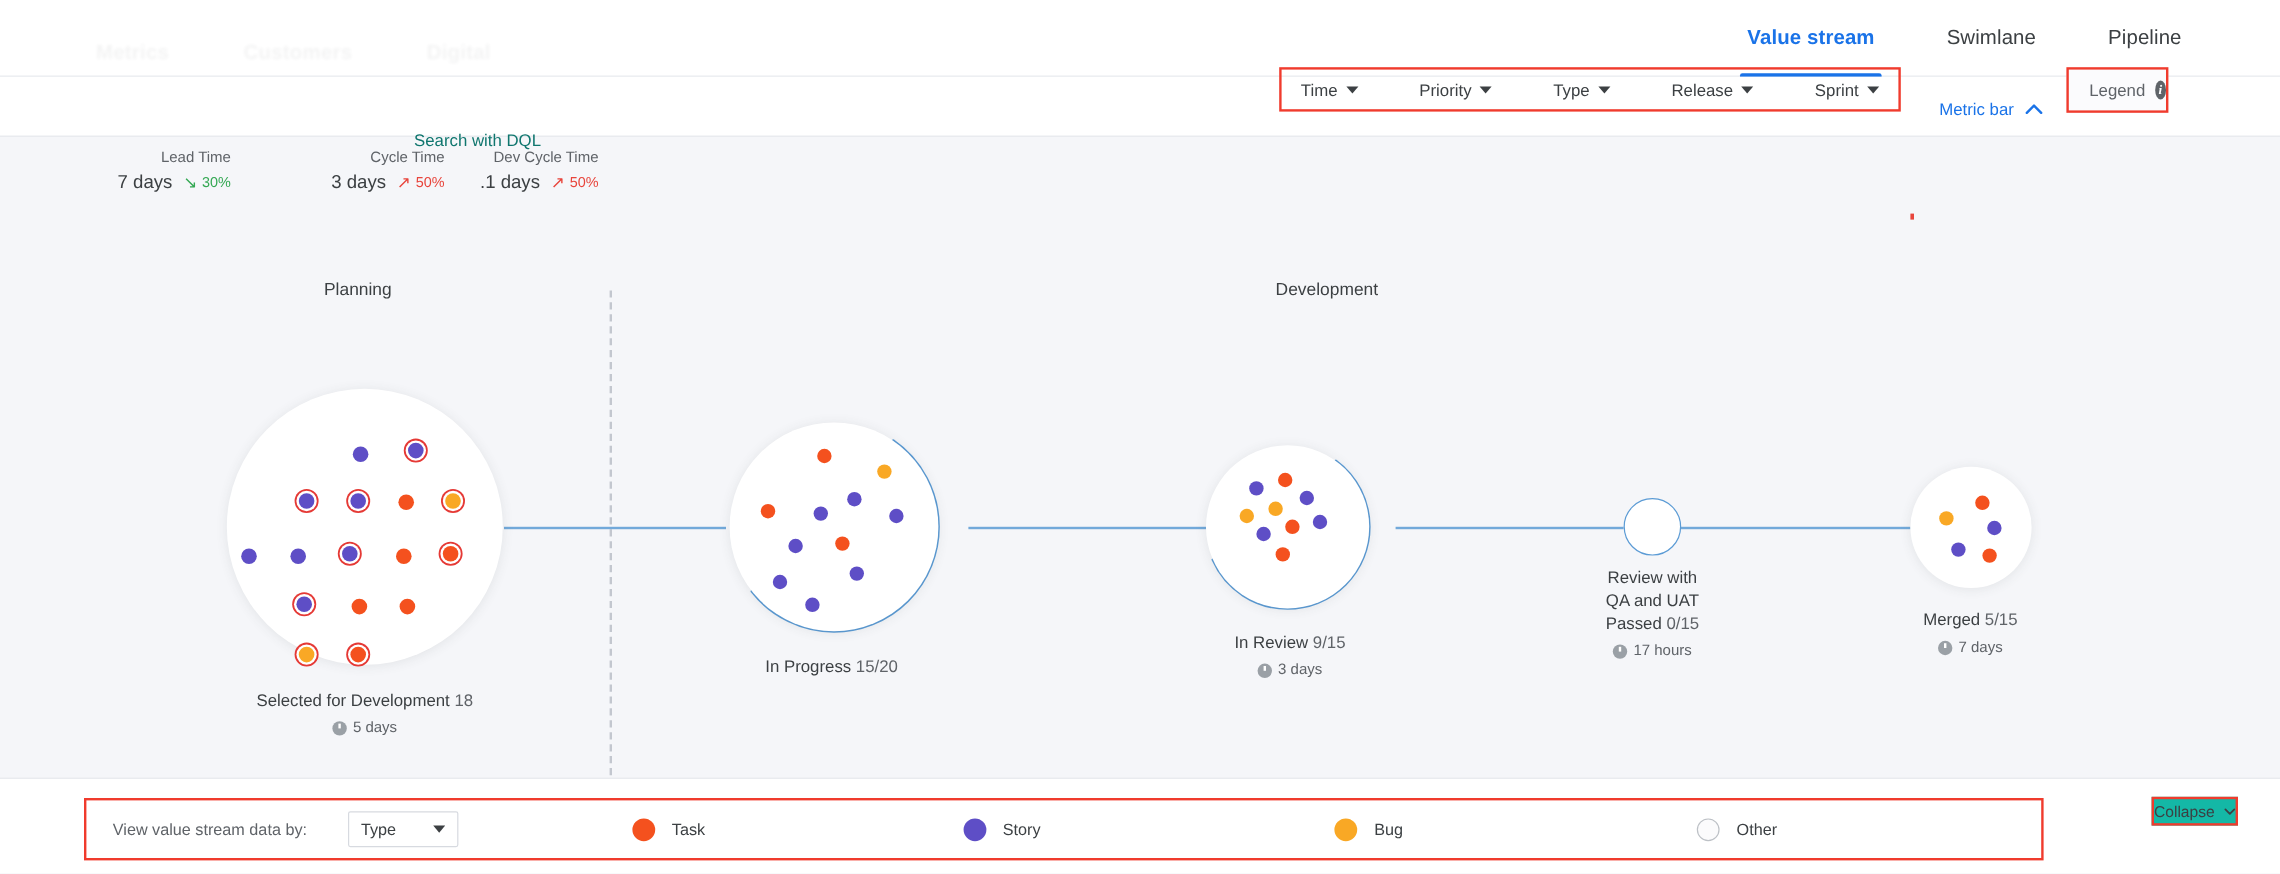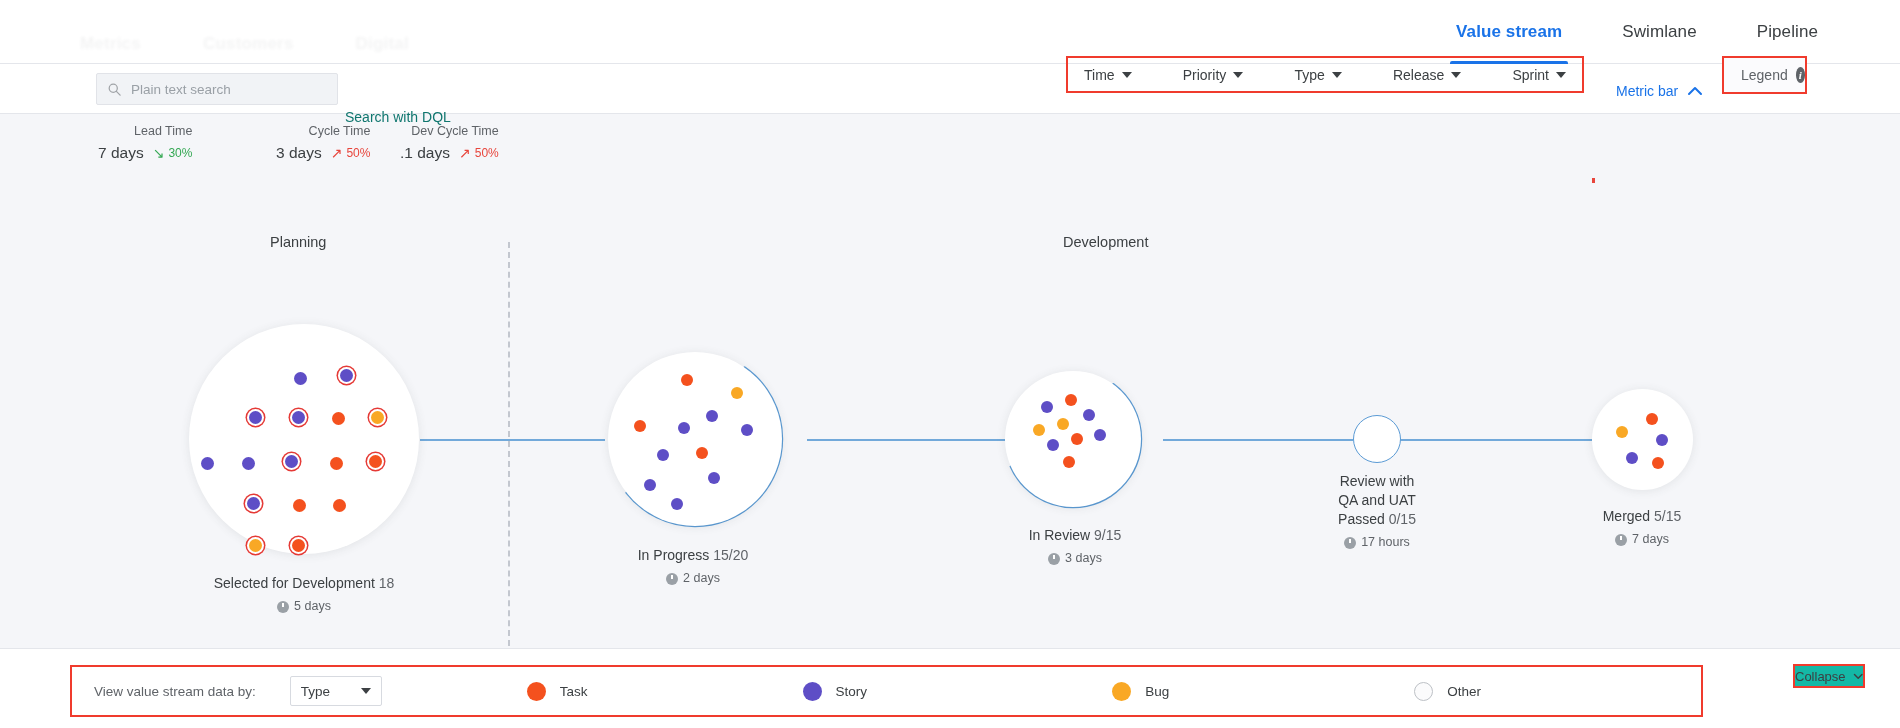--- a/index.html
+++ b/index.html
@@ -216,27 +216,20 @@
       <div class="rtab">
         <span>Swimlane</span>
       </div>
       <div class="rtab">
         <span>Pipeline</span>
       </div>
     </div>
   </div>
 
   <div class="filterbar">
-    <div class="searchbox">
-      <svg width="15" height="15" viewBox="0 0 24 24">
-        <circle cx="10" cy="10" r="6.5" fill="none" stroke="#5f6368" stroke-width="2"></circle>
-        <line x1="15" y1="15" x2="21" y2="21" stroke="#5f6368" stroke-width="2" stroke-linecap="round"></line>
-      </svg>
-      <span class="ph">Plain text search</span>
-    </div>
     <div class="dql">Search with DQL</div>
   </div>
 
   <div class="filters-wrap"></div>
   <div class="filters">
     <div class="filter">
       <span>Time</span>
       <i class="caret"></i>
     </div>
     <div class="filter">
@@ -358,24 +351,20 @@
         <div class="dot" style="left:133px; top:72px; width:12px; height:12px; background:#5e4ec6;"></div>
         <div class="dot" style="left:49px; top:97px; width:12px; height:12px; background:#5e4ec6;"></div>
         <div class="dot" style="left:88px; top:95px; width:12px; height:12px; background:#f4511e;"></div>
         <div class="dot" style="left:36px; top:127px; width:12px; height:12px; background:#5e4ec6;"></div>
         <div class="dot" style="left:100px; top:120px; width:12px; height:12px; background:#5e4ec6;"></div>
         <div class="dot" style="left:63px; top:146px; width:12px; height:12px; background:#5e4ec6;"></div>
       </div>
       <div class="stage-caption" style="left:-115px; top:194px; width:400px;">
         <span>In Progress</span>
         <span class="cnt">15/20</span>
-        <div class="stage-time">
-          <i class="clock"></i>
-          <span>2 days</span>
-        </div>
       </div>
     </div>
 
     <div class="stage" style="left:1005px; top:187px;">
       <svg class="arc" style="left:-8px; top:-8px;" width="152" height="152" viewBox="0 0 152 152">
         <circle cx="76" cy="76" r="68" fill="none" stroke="#5b9bd5" stroke-width="2.4" stroke-linecap="round" stroke-dasharray="250 178" stroke-dashoffset="65"></circle>
       </svg>
       <div class="bubble" style="left:0; top:0; width:136px; height:136px;"></div>
       <div class="dots">
         <div class="dot" style="left:60px; top:23px; width:12px; height:12px; background:#f4511e;"></div>

